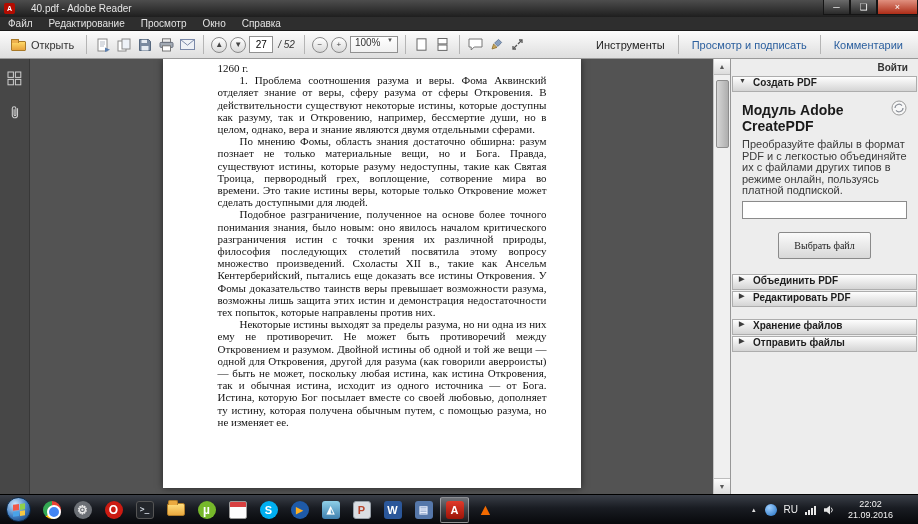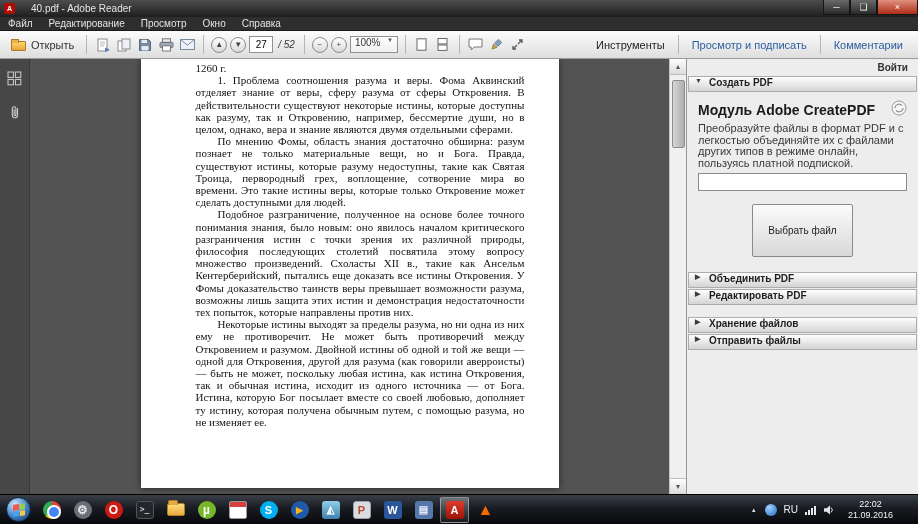--- a/index.html
+++ b/index.html
@@ -43,31 +43,31 @@
   .page { width:418px; background:#fff; box-shadow:0 0 7px rgba(0,0,0,.55); margin-bottom:6px; padding:3px 34px 8px 55px; overflow:hidden; }
   .docline, .page p { font-family:"Liberation Serif","DejaVu Serif",serif; font-size:11px; line-height:12.2px; color:#141414; }
   .page p { text-align:justify; text-indent:22px; }
 
   .scrollbar { width:17px; background:#f0f0f0; border-left:1px solid #c4c4c4; display:flex; flex-direction:column; align-items:center; flex:0 0 auto; }
   .sb-btn { width:17px; height:16px; font-size:7px; color:#5a5a5a; display:flex; align-items:center; justify-content:center; background:linear-gradient(#fdfdfd,#dcdcdc); border-bottom:1px solid #bdbdbd; }
   .sb-btn.down { margin-top:auto; border-top:1px solid #bdbdbd; border-bottom:none; }
   .sb-thumb { width:13px; height:68px; margin-top:5px; background:linear-gradient(90deg,#d6d6d6,#aeaeae); border:1px solid #8d8d8d; border-radius:2px; }
 
   
-  .right-panel { width:232px; background:#ededed; border-left:1px solid #979797; display:flex; flex-direction:column; font-size:10px; flex:0 0 auto; }
+  .right-panel { width:188px; background:#ededed; border-left:1px solid #979797; display:flex; flex-direction:column; font-size:10px; flex:0 0 auto; }
   .signin-row { height:16px; display:flex; justify-content:flex-end; align-items:center; padding-right:10px; color:#333; font-weight:bold; }
   .panel-header { height:16px; margin:1px 1px 0; background:linear-gradient(#fefefe,#d4d4d4); border:1px solid #adadad; display:flex; gap:6px; padding:0 6px; font-weight:bold; color:#1e1e1e; font-size:10px; }
   .panel-header .tri { font-size:7px; color:#3c3c3c; width:8px; }
   .cp-body { padding:8px 11px 14px; }
   .module-row { display:flex; align-items:flex-start; justify-content:space-between; }
   .module-title { font-weight:bold; font-size:14px; color:#1a1a1a; padding-top:2px; }
   .module-desc { margin-top:5px; font-size:11px; line-height:11.5px; color:#3a3a3a; }
   .file-label { margin-top:9px; font-size:9px; line-height:11px; color:#0a58b6; font-weight:bold; }
   .file-input { margin-top:4px; width:100%; height:18px; border:1px solid #8b8b8b; background:#fff; font-size:10px; padding:0 3px; }
-  .choose-btn { display:block; margin:13px auto 0; padding:20px 15px; background:linear-gradient(#fbfbfb,#d8d8d8); border:1px solid #8a8a8a; border-radius:2px; font-size:10px; color:#1e1e1e; font-family:Liberation Sans, sans-serif; }
+  .choose-btn { display:block; margin:13px auto 0; padding:7px 15px; background:linear-gradient(#fbfbfb,#d8d8d8); border:1px solid #8a8a8a; border-radius:2px; font-size:10px; color:#1e1e1e; font-family:Liberation Serif, serif; }
   .storage-gap { margin-top:12px !important; }
 
   
   .taskbar { height:30px; background:linear-gradient(#3a3f48 0%,#191c22 45%,#07080b 100%); display:flex; align-items:stretch; flex:0 0 auto; border-top:1px solid #000; }
   .start-orb { width:36px; display:flex; align-items:center; justify-content:center; }
   .orb { width:25px; height:25px; border-radius:50%; background:radial-gradient(circle at 35% 28%, #cfe8ff, #3f7cc0 55%, #123a6b 95%); border:1px solid #0a2747; position:relative; }
   .orb-flag { position:absolute; left:6px; top:6px; width:12px; height:12px; display:grid; grid-template-columns:1fr 1fr; grid-template-rows:1fr 1fr; gap:1px; transform:skewY(-6deg); }
   .orb-flag i:nth-child(1){background:#f0584a;} .orb-flag i:nth-child(2){background:#8ed04c;}
   .orb-flag i:nth-child(3){background:#4aa3e8;} .orb-flag i:nth-child(4){background:#f7c843;}
 

